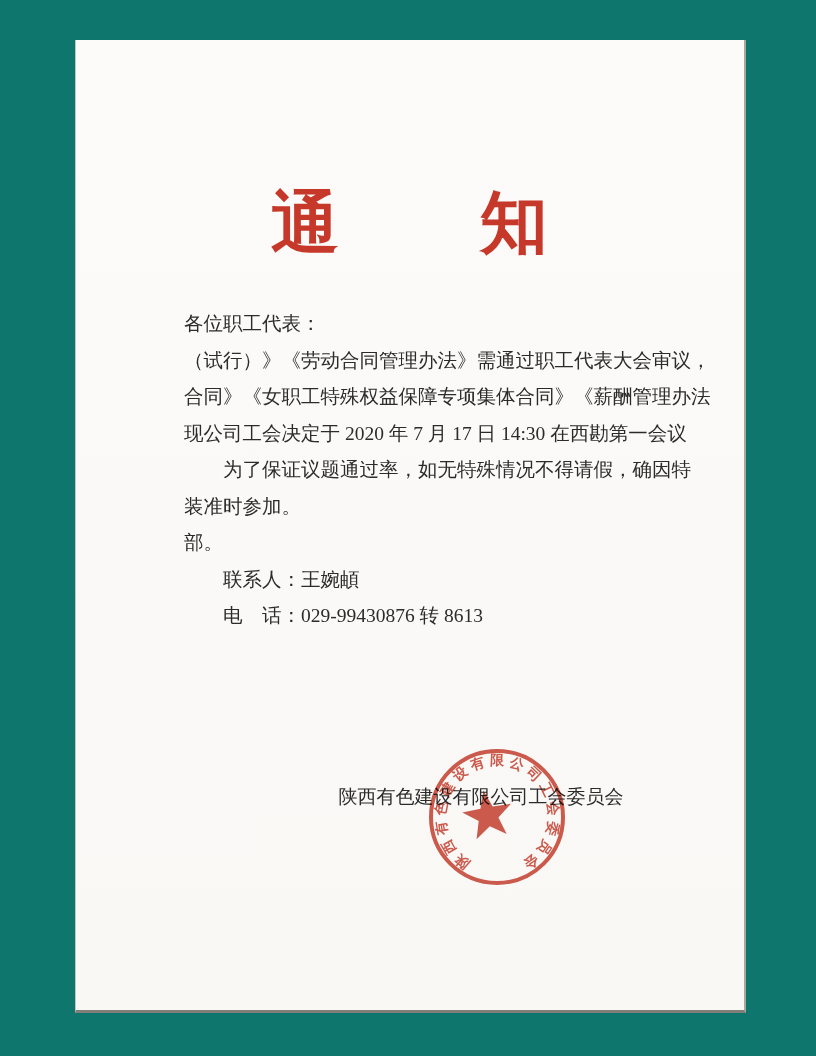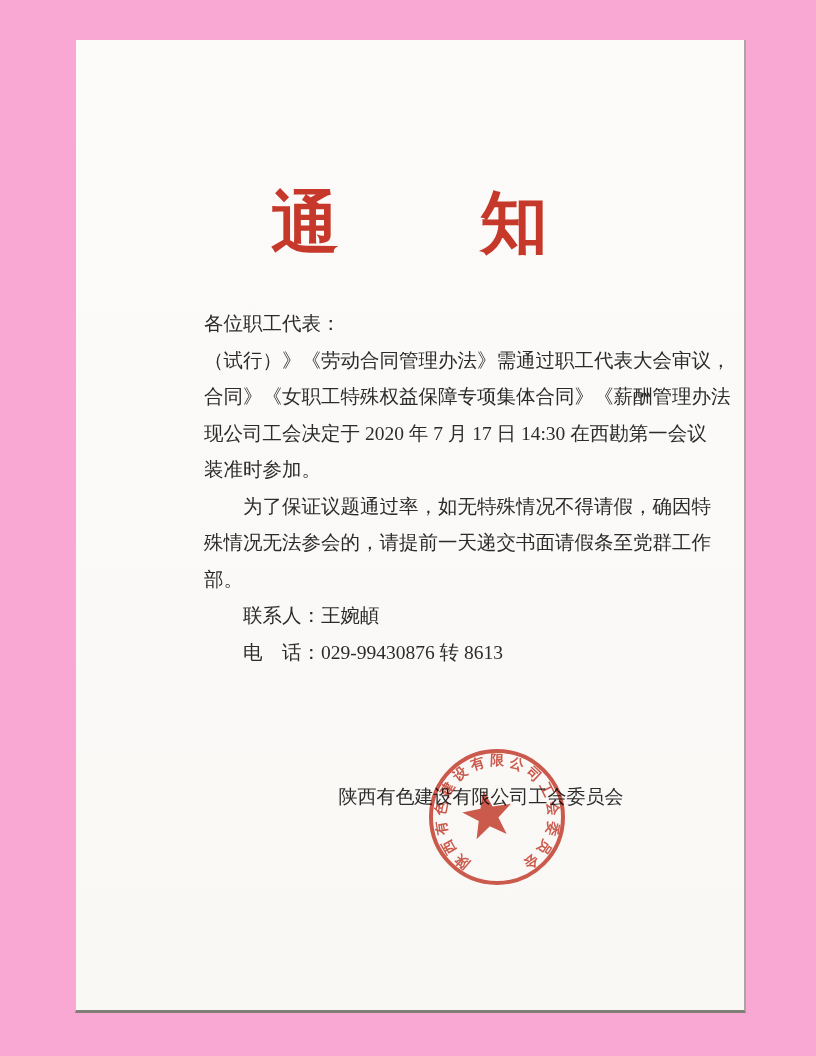--- a/index.html
+++ b/index.html
@@ -2,21 +2,21 @@
 <html><head>
 <meta charset="utf-8">
 <style>
   html,body{margin:0;padding:0;}
   body{
     width:816px;height:1056px;
     background:#ffffff;
     font-family:"Liberation Serif","DejaVu Serif",serif;
   }
   .scan-page{
-    position:relative;width:816px;height:1056px;background:#f9a8d4;overflow:hidden;
+    position:relative;width:816px;height:1056px;background:#0f766e;overflow:hidden;
   }
   .paper{
     position:absolute;left:75px;top:40px;width:668px;height:970px;
     background:linear-gradient(180deg,#fcfbfa 0%,#faf9f7 60%,#f9f8f5 100%);
     border-left:1px solid #c6c6be;
     border-right:2px solid #a8a8a0;
     border-bottom:3px solid #808078;
   }
   .doc-title{
     position:absolute;top:138px;left:0;width:100%;
@@ -44,28 +44,27 @@
   }
 </style>
 </head>
 <body>
 
 <div class="scan-page">
   <div class="paper">
 
     <div class="doc-title" style="color: rgb(198, 57, 42);">通 知</div>
 
-    <div class="doc-body" style="color: rgb(43, 43, 43); margin-left: 20px;">
+    <div class="doc-body" style="color: rgb(43, 43, 43);">
       <div class="line">各位职工代表：</div>
       <div class="line">（试行）》《劳动合同管理办法》需通过职工代表大会审议，</div>
       <div class="line">合同》《女职工特殊权益保障专项集体合同》《薪酬管理办法</div>
       <div class="line">现公司工会决定于 2020 年 7 月 17 日 14:30 在西勘第一会议</div>
+      <div class="line">　　为了保证议题通过率，如无特殊情况不得请假，确因特</div>
       <div class="line">装准时参加。</div>
-      <div class="line">　　为了保证议题通过率，如无特殊情况不得请假，确因特</div>
-      <div class="line">殊情况无法参会的，请提前一天递交书面请假条至党群工作</div>
       <div class="line">部。</div>
       <div class="line">　　联系人：王婉頔</div>
       <div class="line">　　电　话：029-99430876 转 8613</div>
     </div>
 
     <div class="signature">
       <div>陕西有色建设有限公司工会委员会</div>
     </div>
 
     <svg class="seal" viewBox="0 0 170 170" aria-hidden="true">

